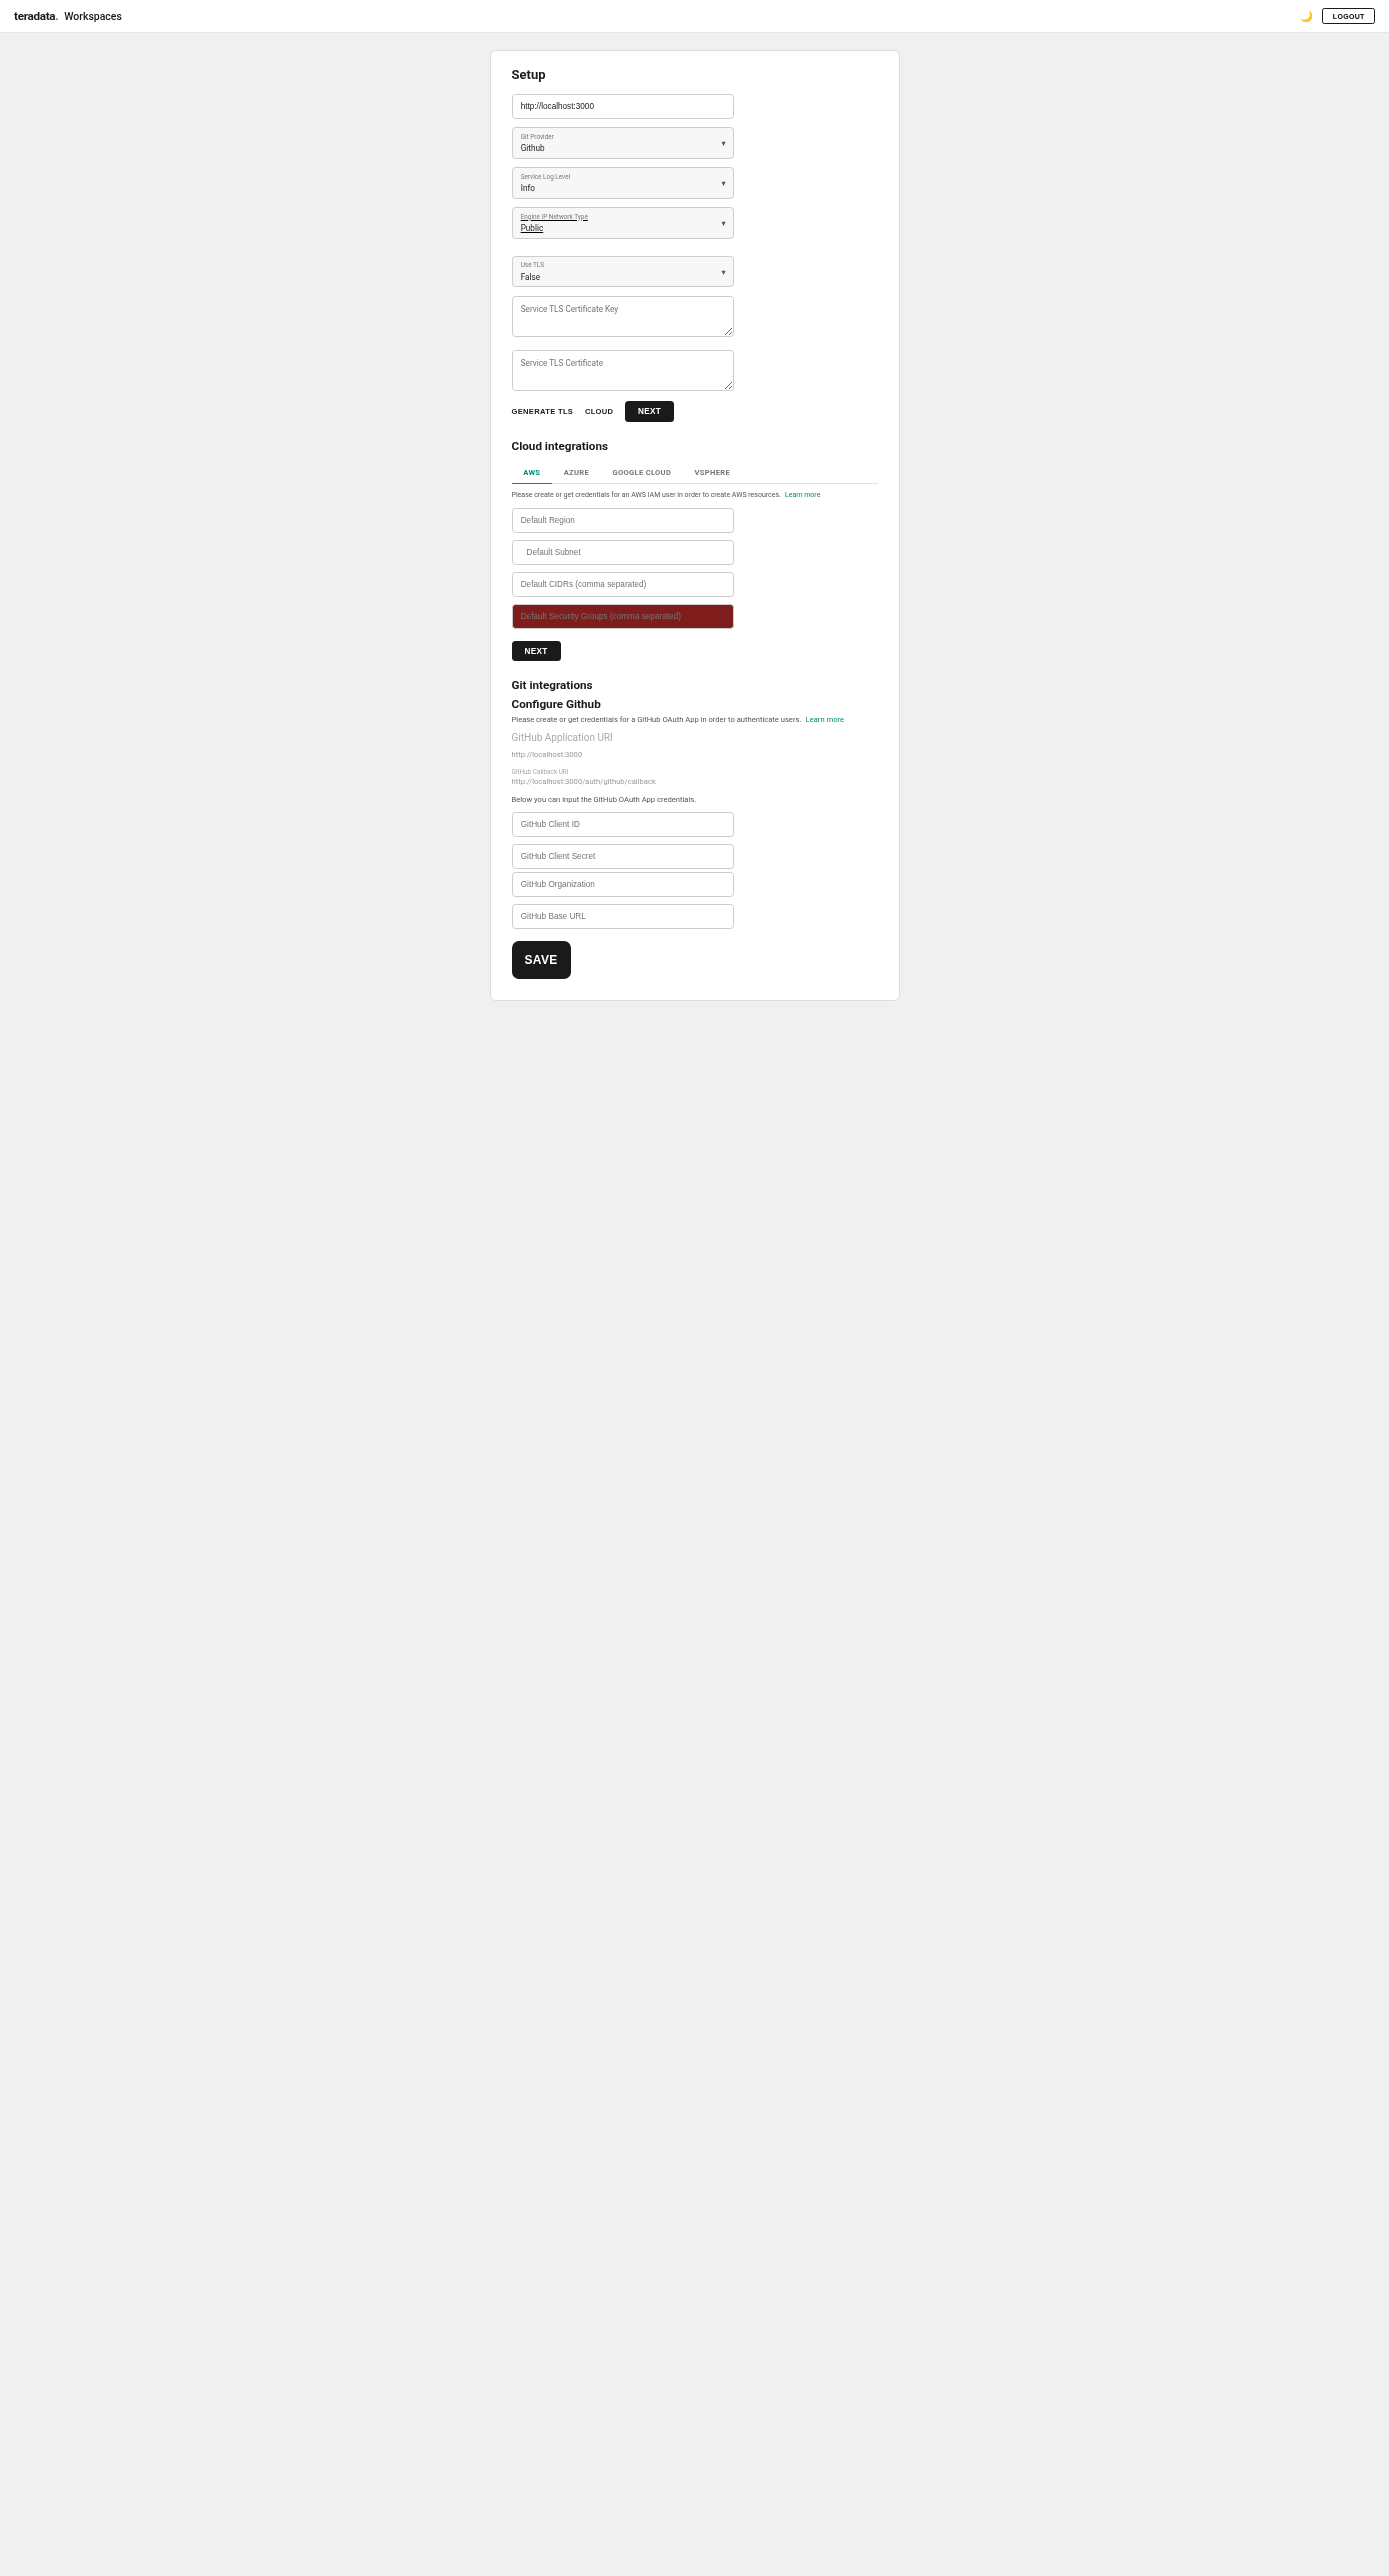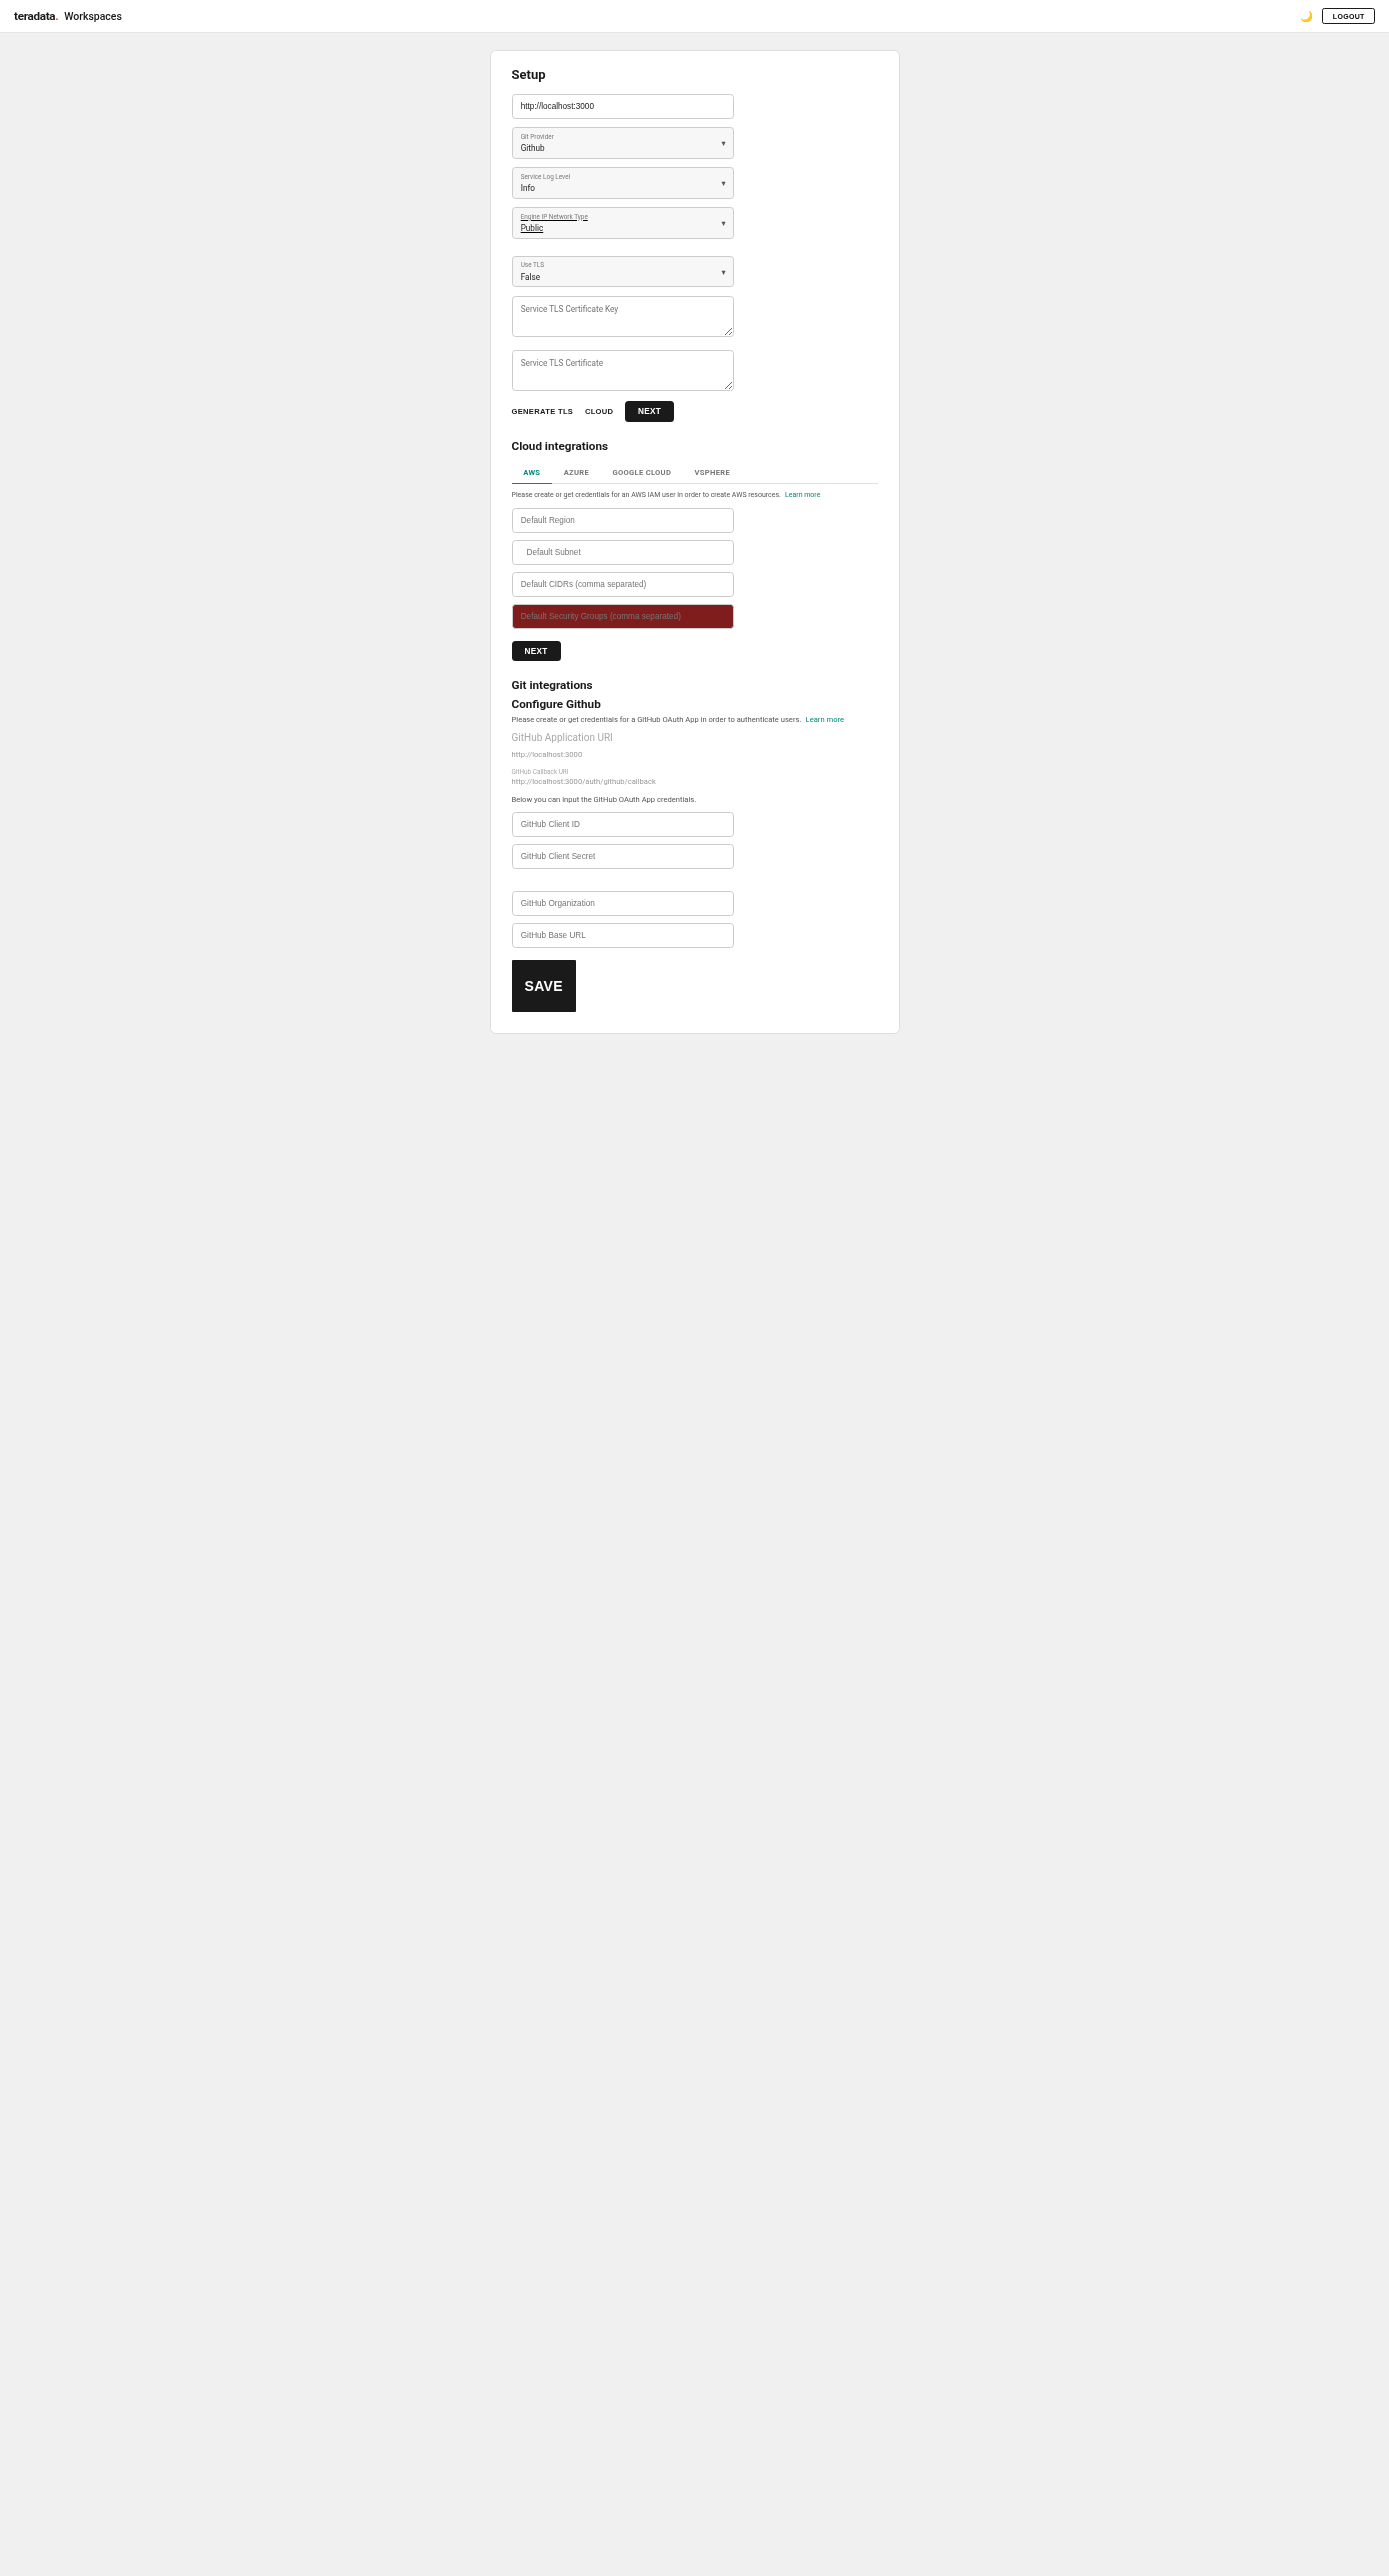--- a/index.html
+++ b/index.html
@@ -135,30 +135,30 @@
     <div style="font-size:6.4px; color:#aaa; margin-bottom:1.2px;">GitHub Callback URI</div>
     <div style="font-size:7.6px; color:#999;">http://localhost:3000/auth/github/callback</div>
   </div>
 
   <p style="font-size:7.6px; color:#555; margin-bottom:8.2px;">Below you can input the GitHub OAuth App credentials.</p>
 
   <div style="margin-bottom:7px;">
     <input type="text" style="width: 100%; max-width: 222px; border: 0.9px solid rgb(204, 204, 204); border-radius: 3.5px; padding: 7px 8.2px; font-size: 8.2px; color: rgb(170, 170, 170); background: rgb(255, 255, 255); outline: none;" placeholder="GitHub Client ID">
   </div>
 
-  <div style="margin-bottom:22px;">
+  <div style="margin-bottom:3px;">
     <input type="password" style="width: 100%; max-width: 222px; border: 0.9px solid rgb(204, 204, 204); border-radius: 3.5px; padding: 7px 8.2px; font-size: 8.2px; color: rgb(170, 170, 170); background: rgb(255, 255, 255); outline: none;" placeholder="GitHub Client Secret">
   </div>
 
   <div style="margin-bottom:7px;">
     <input type="text" style="width: 100%; max-width: 222px; border: 0.9px solid rgb(204, 204, 204); border-radius: 3.5px; padding: 7px 8.2px; font-size: 8.2px; color: rgb(170, 170, 170); background: rgb(255, 255, 255); outline: none;" placeholder="GitHub Organization">
   </div>
 
   <div style="margin-bottom:11.7px;">
     <input type="text" style="width: 100%; max-width: 222px; border: 0.9px solid rgb(204, 204, 204); border-radius: 3.5px; padding: 7px 8.2px; font-size: 8.2px; color: rgb(170, 170, 170); background: rgb(255, 255, 255); outline: none;" placeholder="GitHub Base URL">
   </div>
 
   <div>
-    <button style="background:#1a1a1a; color:#fff; border:none; border-radius:1px; padding:18px 13px; font-size:14px; font-weight:700; cursor:pointer; letter-spacing:0.3px;">SAVE</button>
+    <button style="background:#1a1a1a; color:#fff; border:none; border-radius:7px; padding:12px 13px; font-size:12px; font-weight:700; cursor:pointer; letter-spacing:0.3px;">SAVE</button>
   </div>
 
 </div>
 
 
 </body></html>

